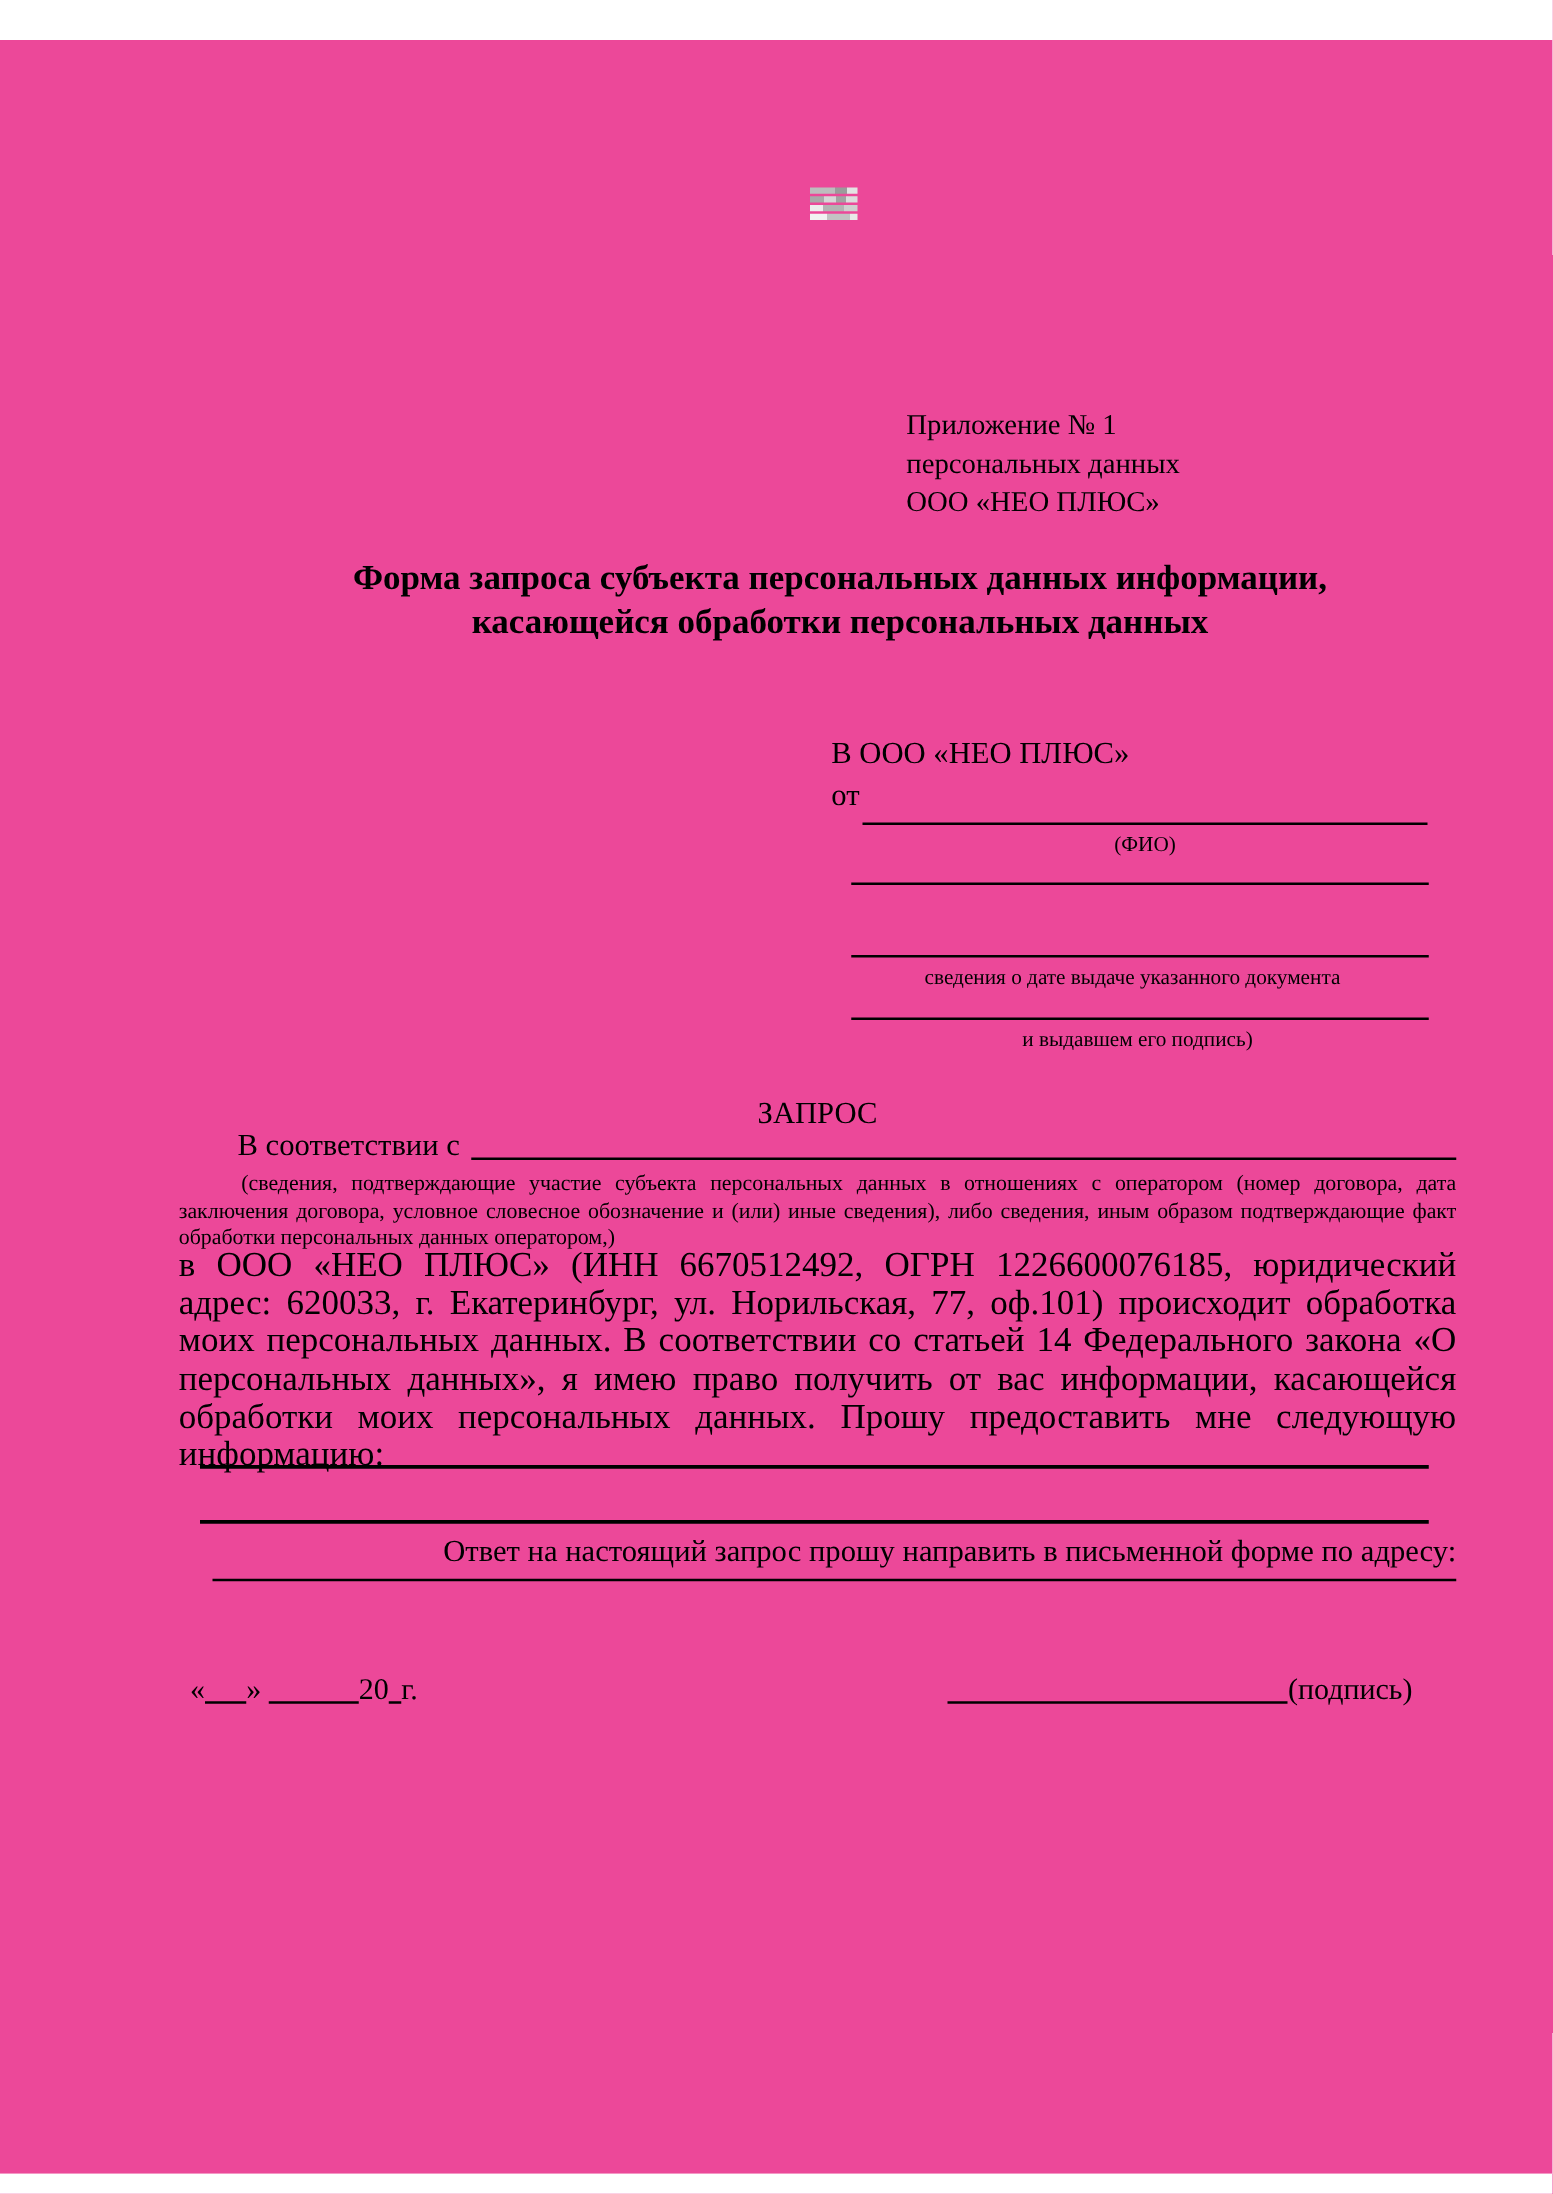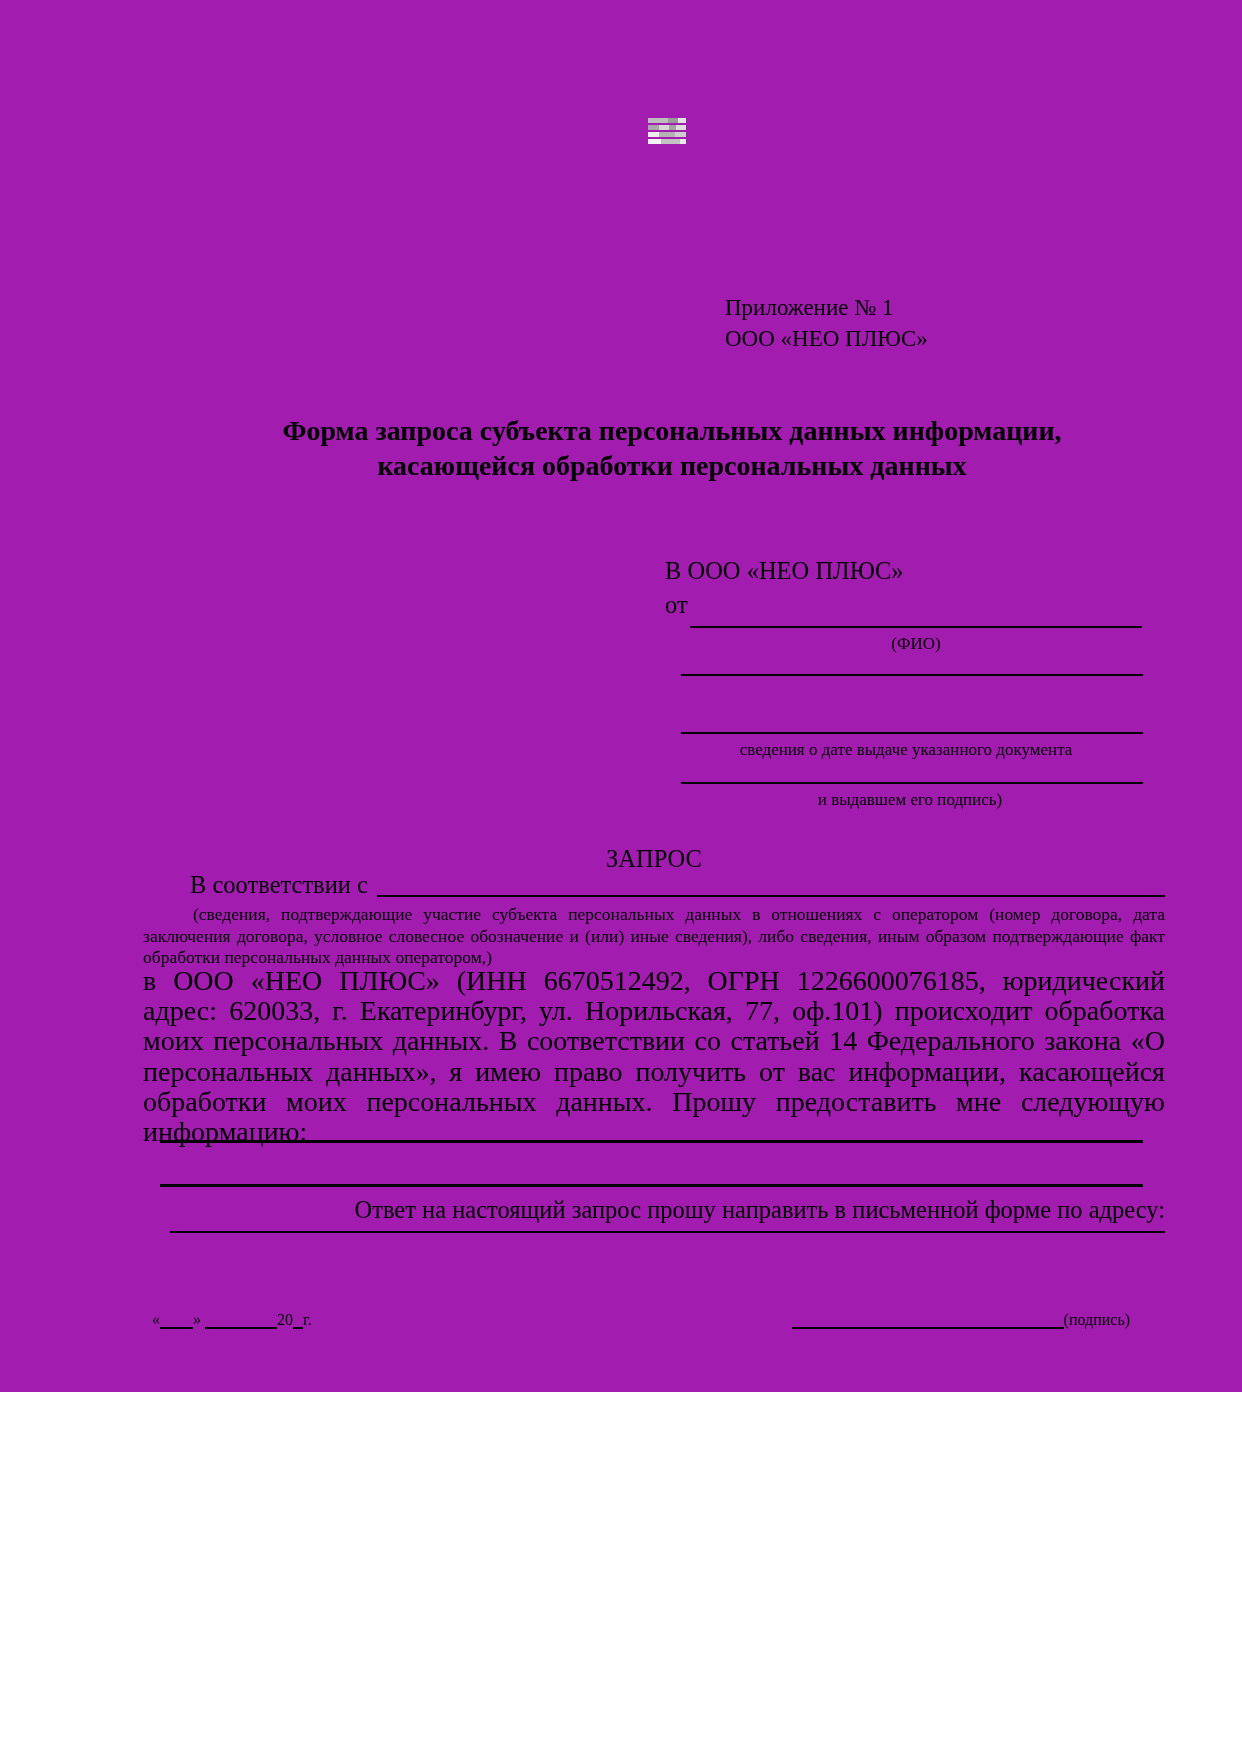--- a/index.html
+++ b/index.html
@@ -1,22 +1,23 @@
 <!DOCTYPE html>
 <html lang="ru"><head>
 <meta charset="utf-8">
 <style>
   html,body{margin:0;padding:0;background:#ffffff;}
   .page{
     position:relative;
-    width:1242px;height:1392px;
-    background:#a21caf;
+    width:1242px;height:1707px;
+    background:#ec4899;
     color:#000;
     font-family:"Liberation Serif","DejaVu Serif",serif;
     overflow:hidden;
+    margin-top:32px;
   }
   
   .logo{position:absolute;left:648px;top:118px;width:38px;height:30px;}
   .logo .r{height:5px;margin-bottom:2px;}
   .logo .r1{background:linear-gradient(90deg,#bdbdbd 0 52%,#9b9b9b 52% 78%,#e3e3e3 78%);}
   .logo .r2{background:linear-gradient(90deg,#a9a9a9 0 30%,#d6d6d6 30% 55%,#a2a2a2 55% 75%,#dcdcdc 75%);}
   .logo .r3{background:linear-gradient(90deg,#ededed 0 28%,#b3b3b3 28% 72%,#cfcfcf 72%);}
   .logo .r4{background:linear-gradient(90deg,#f2f2f2 0 35%,#c3c3c3 35% 85%,#e8e8e8 85%);}
 
   .appendix{position:absolute;left:725px;top:292px;font-size:23px;line-height:31px;white-space:nowrap;}
@@ -42,41 +43,42 @@
   .blank1{position:absolute;left:160px;top:1140px;width:983px;border-bottom:3px solid #000;height:0;}
   .blank2{position:absolute;left:160px;top:1184px;width:983px;border-bottom:3px solid #000;height:0;}
 
   .reply1{position:absolute;left:143px;top:1196px;width:1022px;text-align:right;font-size:24.5px;}
   .reply2-row{position:absolute;left:143px;top:1227px;width:1022px;display:flex;align-items:baseline;
               font-size:24.5px;line-height:26px;}
   .reply2-inset{width:27px;flex:none;}
   .reply2-text{flex:none;white-space:nowrap;}
 
   .footer-row{position:absolute;left:143px;top:1306px;width:1022px;display:flex;
-              justify-content:space-between;align-items:center;font-size:16px;line-height:28px;
+              justify-content:space-between;align-items:center;font-size:24px;line-height:28px;
               padding:0;box-sizing:border-box;}
   .date-group{margin-left:9px;white-space:nowrap;}
   .sign-group{margin-right:35px;white-space:nowrap;}
   .u{display:inline-block;height:0;border-bottom:2.5px solid #000;vertical-align:-4px;}
   .u30{width:33px;} .u60{width:72px;} .u10{width:10px;} .u270{width:272px;}
 </style>
 </head>
 <body>
 
 <div class="page">
 
   <div class="logo">
     <div class="r r1"></div>
     <div class="r r2"></div>
     <div class="r r3"></div>
     <div class="r r4"></div>
   </div>
 
   <div class="appendix">
     <div>Приложение № 1</div>
+    <div>персональных данных</div>
     <div>ООО «НЕО ПЛЮС»</div>
   </div>
 
   <div class="doc-title">
     <div>Форма запроса субъекта персональных данных информации,</div>
     <div>касающейся обработки персональных данных</div>
   </div>
 
   <div class="addressee">
     <div>В ООО «НЕО ПЛЮС»</div>

